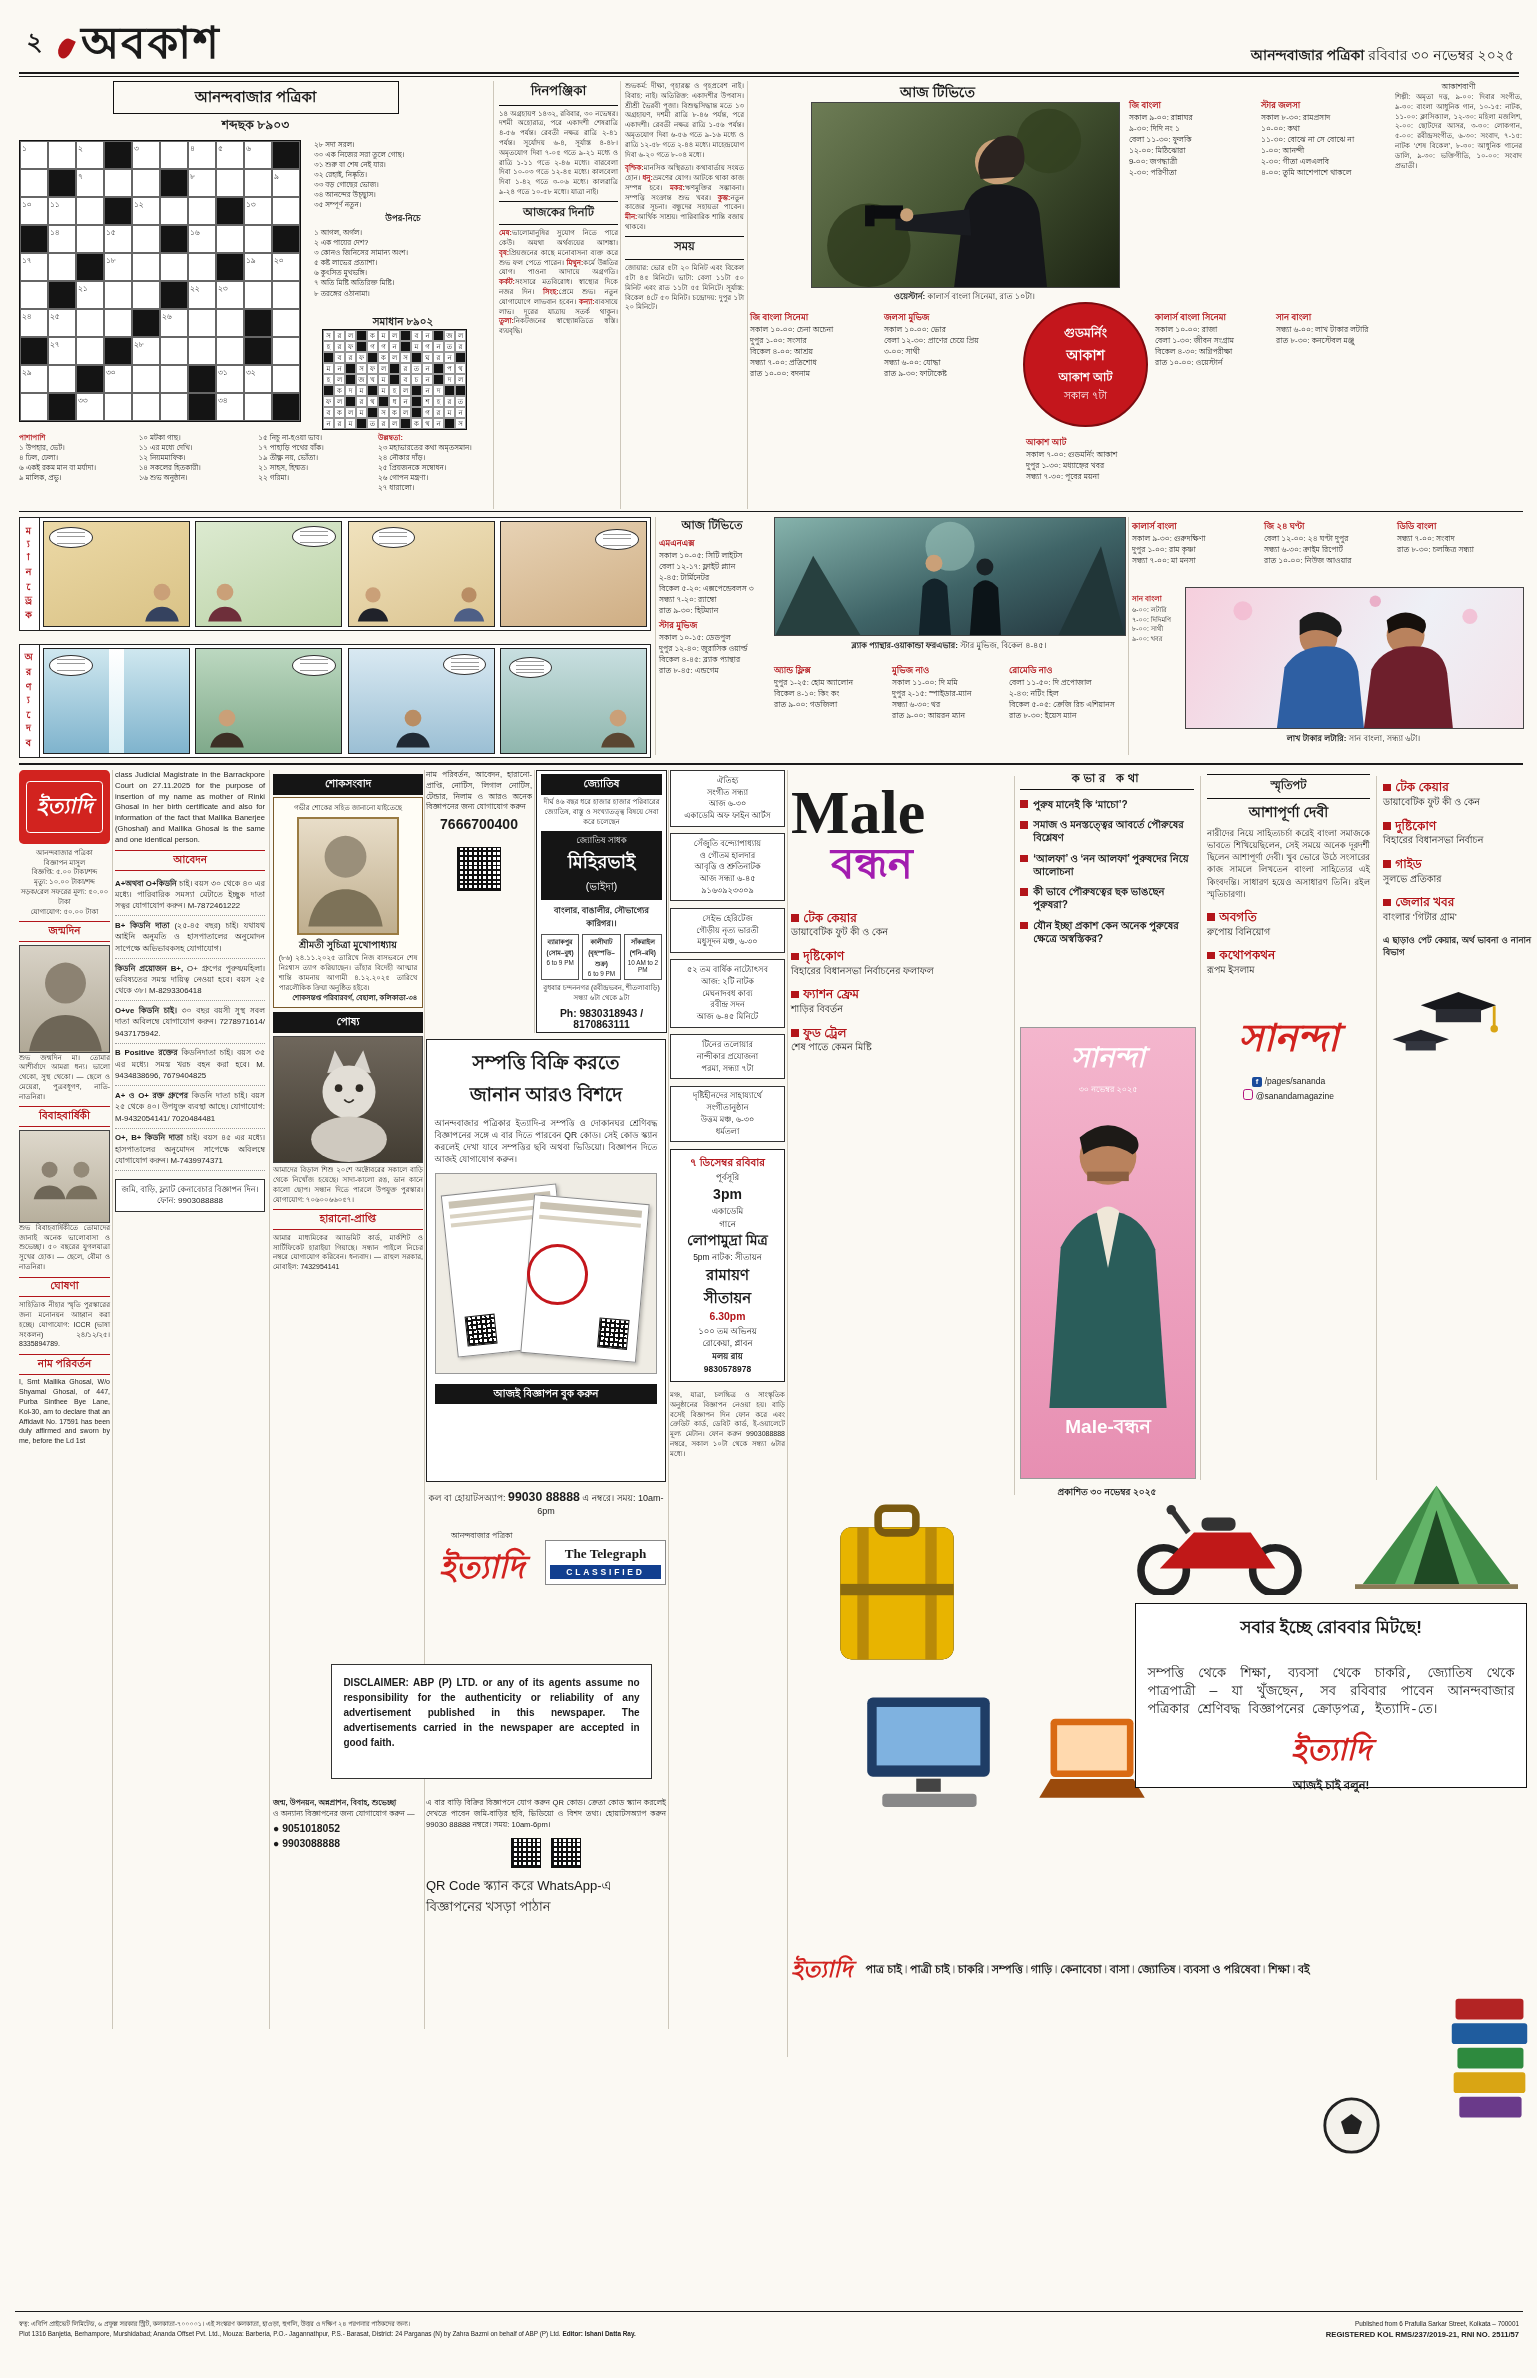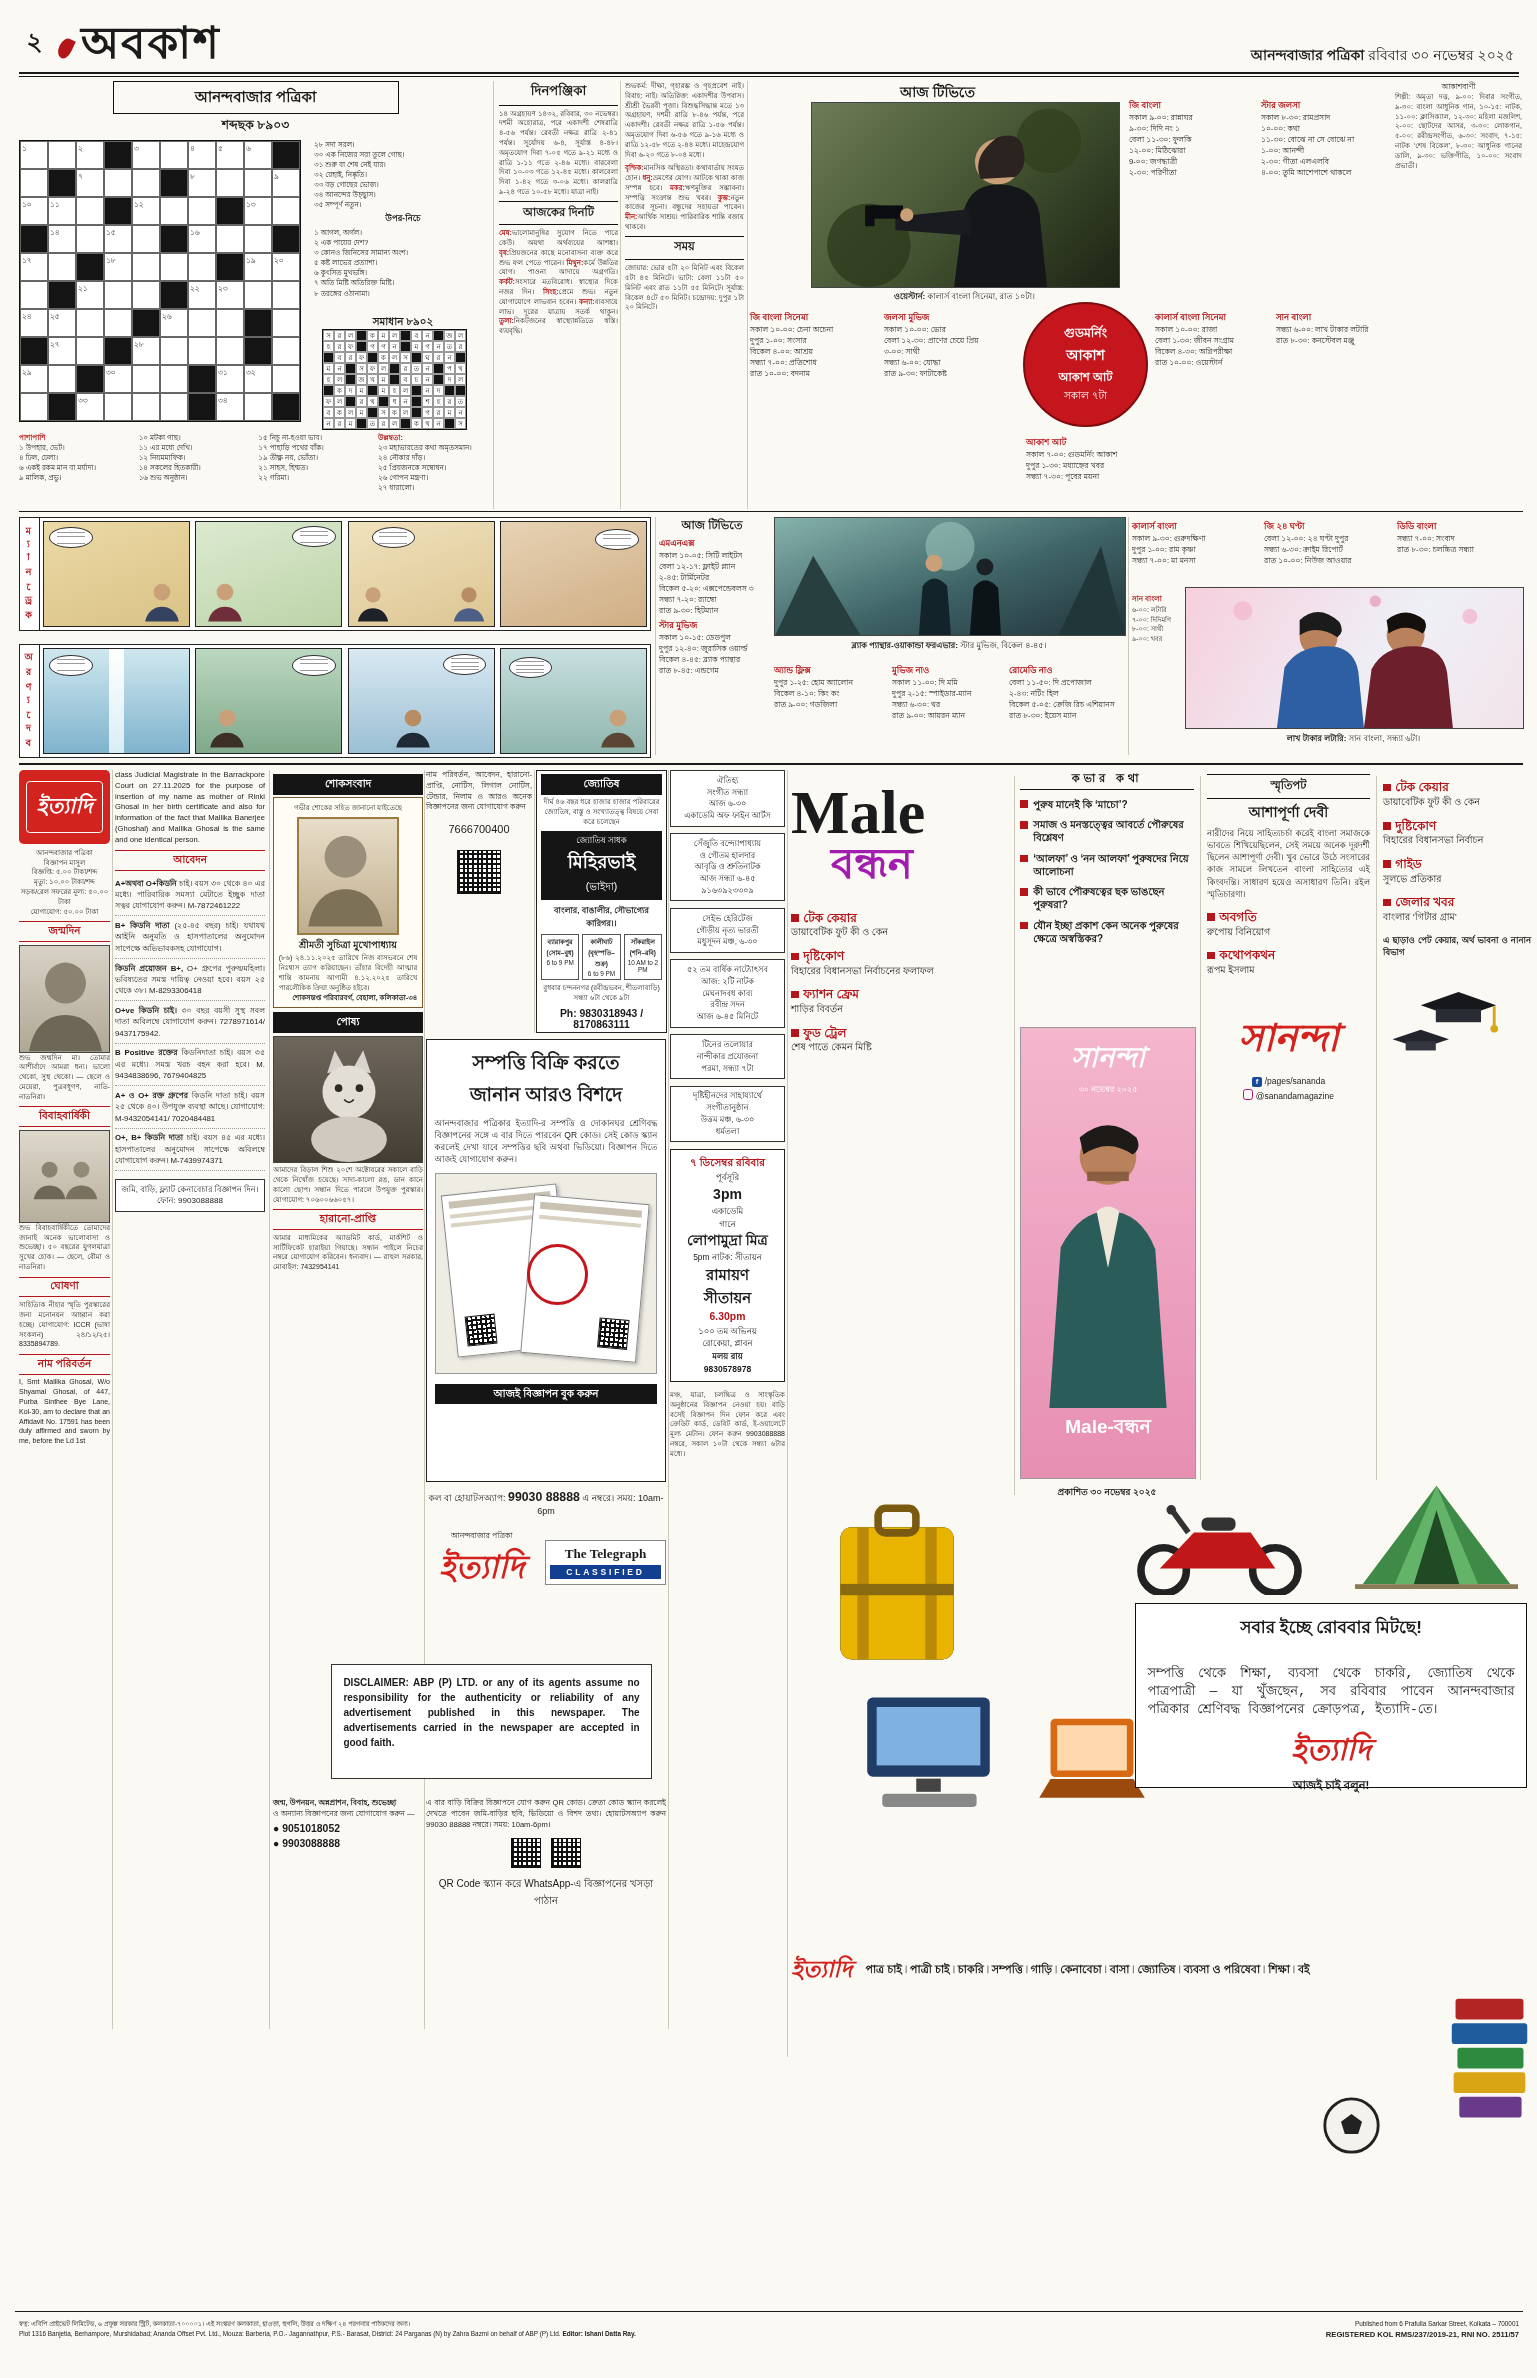--- a/index.html
+++ b/index.html
@@ -821,21 +821,21 @@
         <path d="M74 66 q5 6 10 0" stroke="#2e2a24" stroke-width="2" fill="none"></path>
       </svg>
     </div>
     <div class="bt2" style="margin-top:2.8px;">আমাদের বিড়াল শিশু ২০শে অক্টোবরের সকালে বাড়ি থেকে নিখোঁজ হয়েছে। সাদা-কালো রঙ, ডান কানে কালো ছোপ। সন্ধান দিতে পারলে উপযুক্ত পুরস্কার। যোগাযোগ: ৭০৬০০৬৬০৫৭।</div>
     <div class="rhead">হারানো-প্রাপ্তি</div>
     <div class="bt2">আমার মাধ্যমিকের অ্যাডমিট কার্ড, মার্কশিট ও সার্টিফিকেট হারাইয়া গিয়াছে। সন্ধান পাইলে নিচের নম্বরে যোগাযোগ করিবেন। ধন্যবাদ। — রাহুল সরকার, মোবাইল: 7432954141</div>
   </div>
 
   <div class="abs" style="left:426px;top:770px;width:106px;height:261px;">
     <div class="bt">নাম পরিবর্তন, আবেদন, হারানো-প্রাপ্তি, নোটিস, লিগাল নোটিস, টেন্ডার, নিলাম ও আরও অনেক বিজ্ঞাপনের জন্য যোগাযোগ করুন</div>
-    <div style="font-size:11px;font-weight:400;text-align:center;margin-top:10px;">7666700400</div>
+    <div style="font-size:14px;font-weight:700;text-align:center;margin-top:3px;">7666700400</div>
     <div class="qr" style="margin:15px auto 0;display:block;width:42px;height:42px;"></div>
   </div>
 
   <div class="abs" style="left:536px;top:770px;width:131px;height:263px;border:1.9px solid #222;background:#fff;padding:0 3.8px;box-sizing:border-box;">
     <div class="bbar" style="margin:2.8px 0;">জ্যোতিষ</div>
     <div class="bt2" style="text-align:center;">দীর্ঘ ৪৬ বছর ধরে হাজার হাজার পরিবারের জ্যোতিষ, বাস্তু ও সংখ্যাতত্ত্ব বিষয়ে সেবা করে চলেছেন</div>
     <div style="background:#151515;color:#fff;text-align:center;padding:3.8px 1.9px;margin:3.8px 0;">
       <div style="font-size:8.5px;">জ্যোতিষ সাধক</div>
       <div style="font-size:18px;font-weight:800;">মিহিরভাই</div>
       <div style="font-size:10.4px;">(ভাইদা)</div>
@@ -897,21 +897,21 @@
     <div style="font-size:10.4px;font-weight:800;margin-top:3.8px;">● 9051018052</div>
         <div style="font-size:10.4px;font-weight:800;margin-top:3.8px;">● 9903088888</div>
       </div>
   </div>
   <div class="abs" style="left:426px;top:1798px;width:240px;">
     <div class="bt">এ বার বাড়ি বিক্রির বিজ্ঞাপনে যোগ করুন QR কোড। ক্রেতা কোড স্ক্যান করলেই দেখতে পাবেন জমি-বাড়ির ছবি, ভিডিয়ো ও বিশদ তথ্য। হোয়াটসঅ্যাপ করুন 99030 88888 নম্বরে। সময়: 10am-6pm।</div>
     <div style="display:flex;gap:9.5px;justify-content:center;margin:7.6px 0;">
       <span class="qr"></span>
       <span class="qr"></span>
     </div>
-    <div style="font-size:10px;text-align:center;">QR Code স্ক্যান করে WhatsApp-এ বিজ্ঞাপনের খসড়া পাঠান</div>
+    <div style="font-size:13px;">QR Code স্ক্যান করে WhatsApp-এ বিজ্ঞাপনের খসড়া পাঠান</div>
   </div>
 
   <div class="abs" style="left:670px;top:770px;width:115px;">
     <div class="adbox">
         <div>
           <div>ঐতিহ্য</div>
           <div>সংগীত সন্ধ্যা</div>
           <div>আজ ৬-৩০</div>
           <div>একাডেমি অফ ফাইন আর্টস</div>
         </div>

